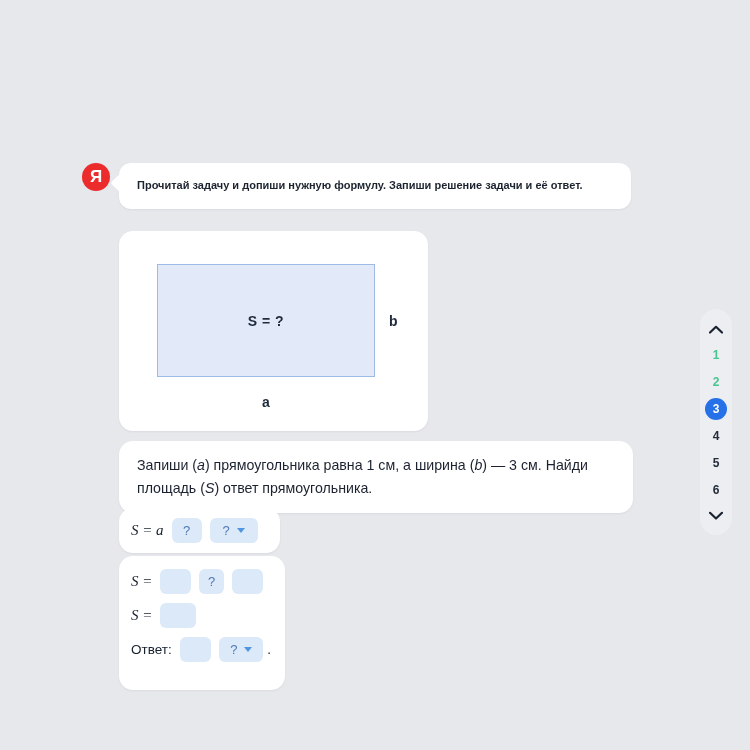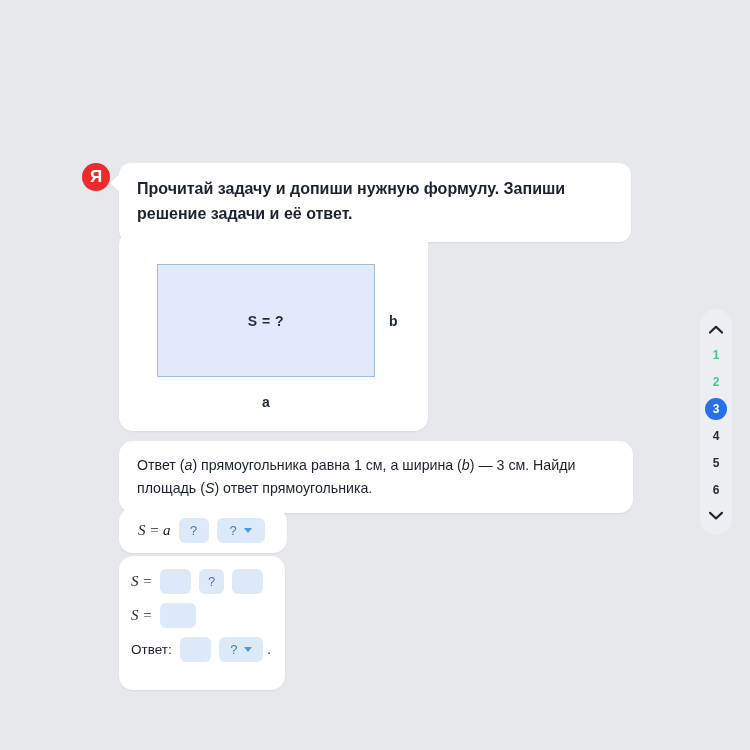--- a/index.html
+++ b/index.html
@@ -36,21 +36,21 @@
     box-sizing: border-box;
   }
   .bubble {
     position: relative;
     margin-left: 9px;
     width: 512px;
     box-sizing: border-box;
     background: #ffffff;
     border-radius: 12px;
     padding: 14px 18px 15px 18px;
-    font-size: 16px;
+    font-size: 11px;
     line-height: 1.55;
     color: #1c2330;
     font-weight: 600;
     box-shadow: 0 1px 2px rgba(30,40,60,.07);
   }
   .bubble::before {
     content: "";
     position: absolute;
     left: -6px; top: 14px;
     width: 12px; height: 12px;
@@ -109,21 +109,21 @@
     padding: 13px 18px 14px 18px;
     font-size: 14.2px;
     line-height: 1.6;
     color: #1c2330;
   }
   .problem-card i { font-style: italic; }
 
   
   .formula-card {
     left: 119px; top: 508px;
-    padding: 10px 14px 10px 19px;
+    padding: 10px 14px 10px 12px;
     display: flex; align-items: center;
   }
   .eq-text {
     font-size: 15px;
     color: #16202e;
     white-space: nowrap;
     font-family: "Liberation Serif", serif;
     font-style: italic;
     margin-right: 8px;
   }
@@ -249,21 +249,21 @@
 
 <div class="card diagram-card">
   <div class="rect-shape">
     <div class="rect-label-s">S = ?</div>
   </div>
   <div class="label-b">b</div>
   <div class="label-a">a</div>
 </div>
 
 <div class="card problem-card">
-  <span>Ответ (</span><i>a</i><span>) прямоугольника равна 1 см, а ширина (</span><i>b</i><span>) — 3 см. Найди площадь (</span><i>S</i><span>) ответ прямоугольника.</span>
+  <span>Запиши (</span><i>a</i><span>) прямоугольника равна 1 см, а ширина (</span><i>b</i><span>) — 3 см. Найди площадь (</span><i>S</i><span>) ответ прямоугольника.</span>
 </div>
 
 <div class="card formula-card">
   <span class="eq-text">S = a</span>
   <span class="blank">?</span>
   <span class="select">
     <span>?</span>
     <span class="caret"></span>
   </span>
 </div>

